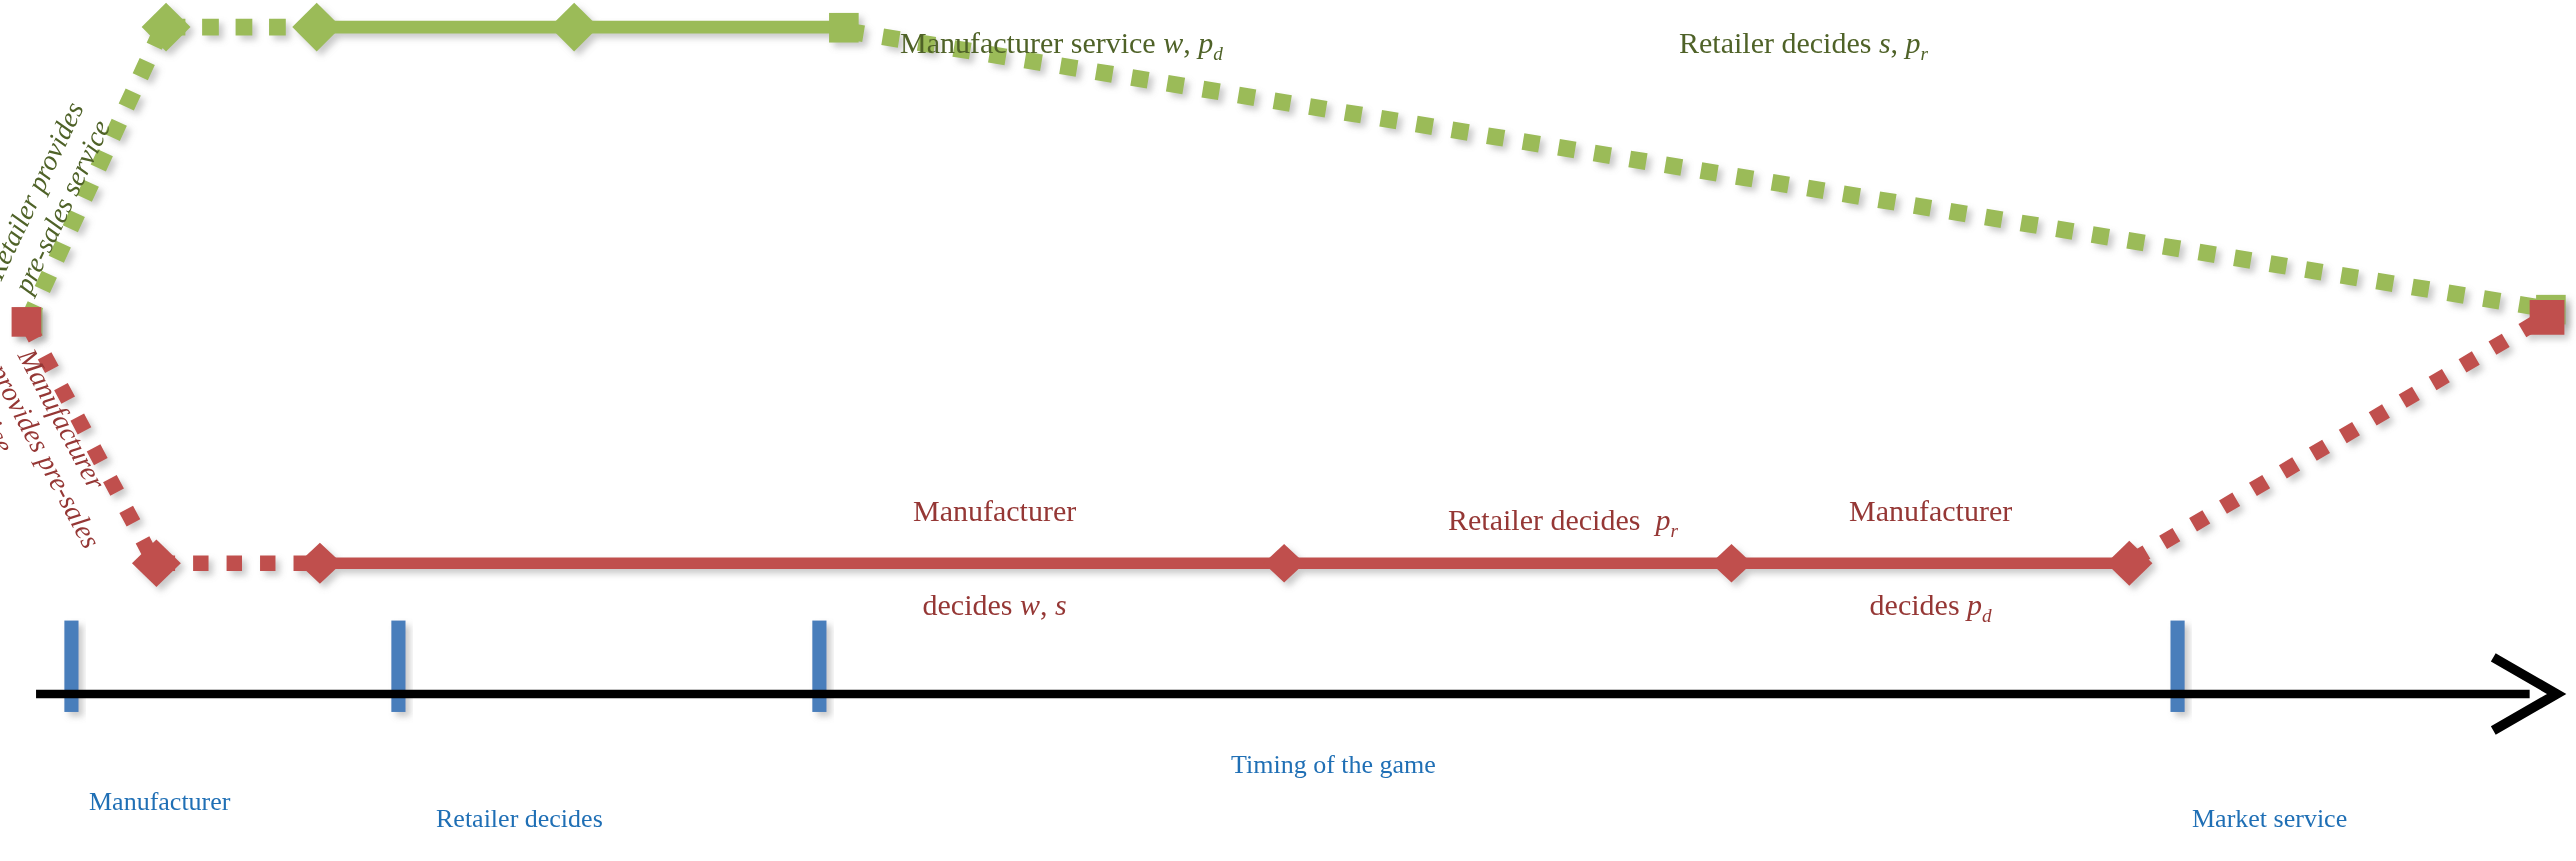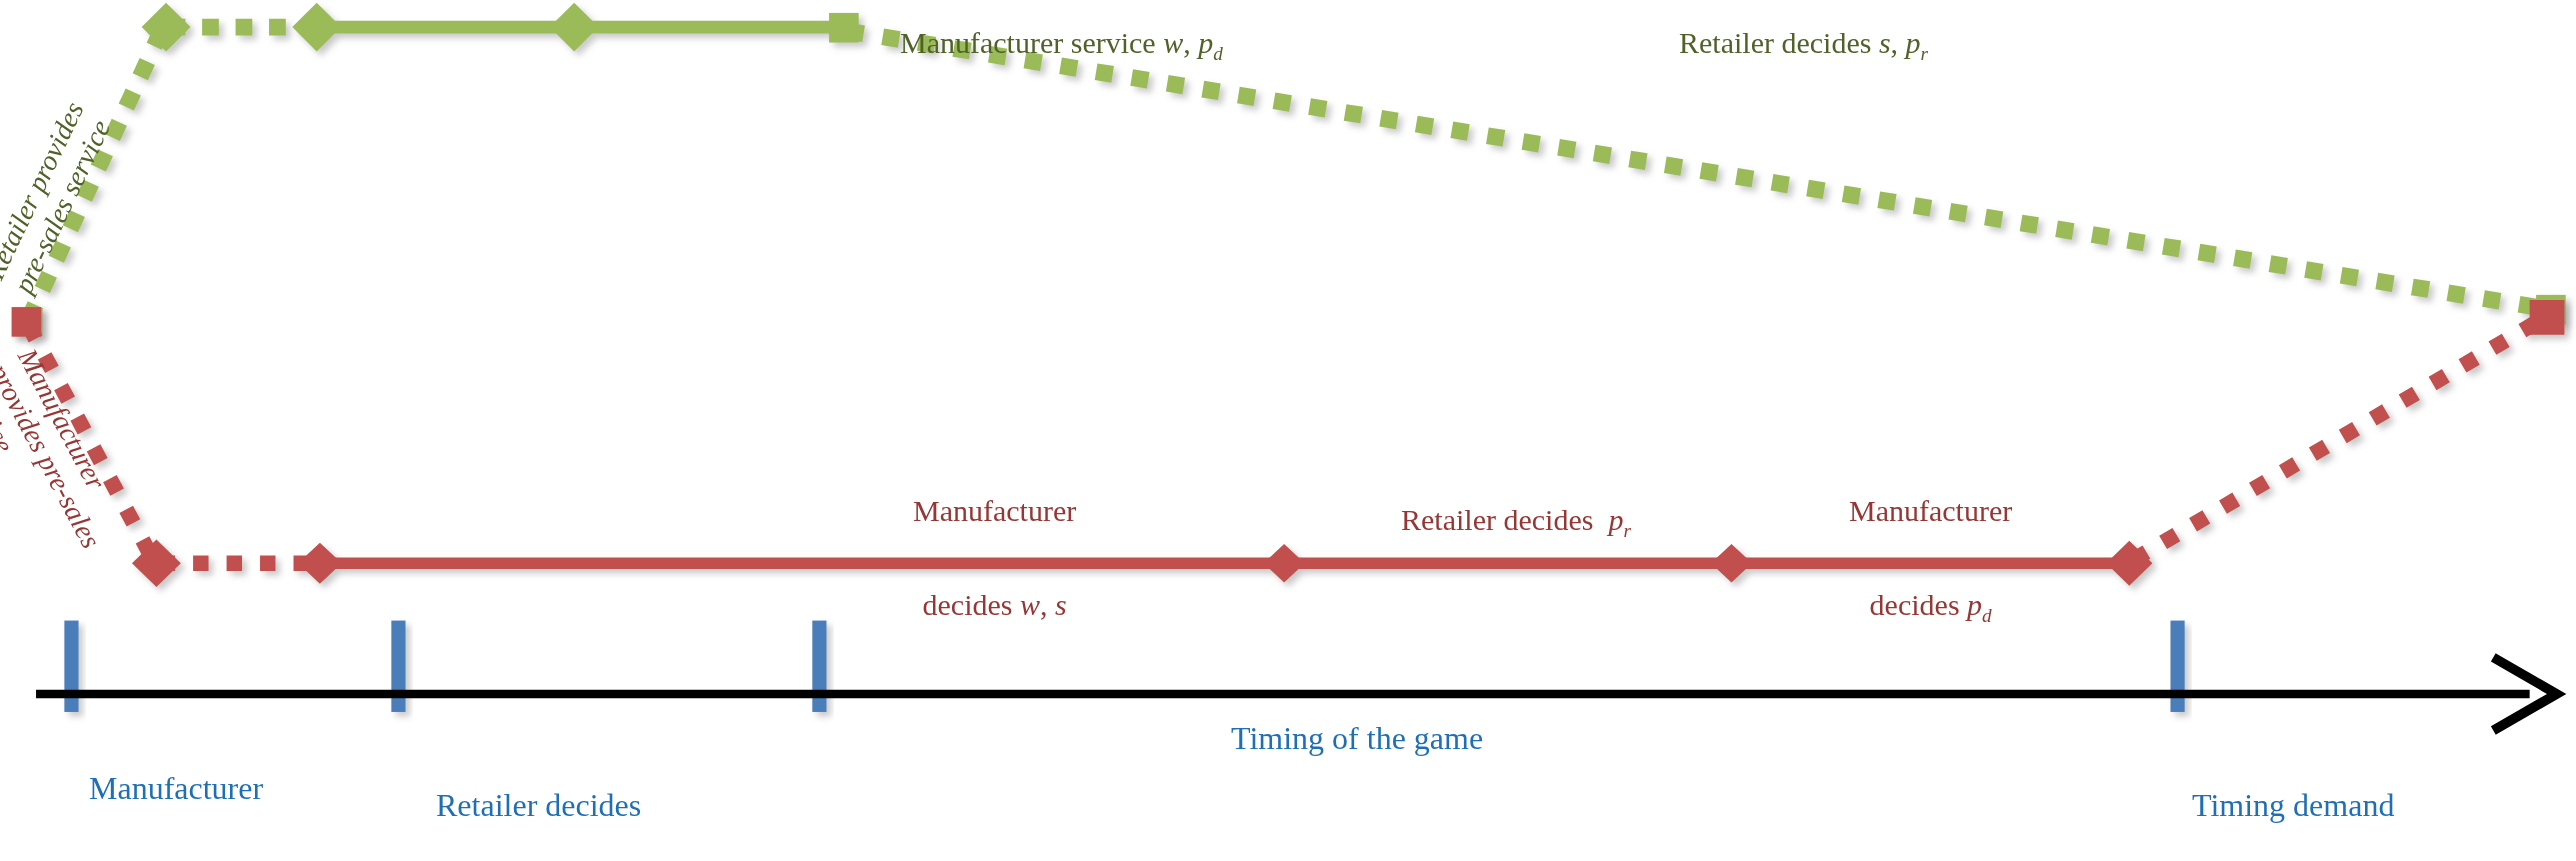--- a/index.html
+++ b/index.html
@@ -2,21 +2,21 @@
 <html style="font-size:10.3px"><head>
 <meta charset="utf-8">
 <style>
   html,body{margin:0;padding:0;background:#fff;}
   body{width:2576px;height:862px;font-family:"Liberation Serif",serif;overflow:hidden;}
   #stage{position:relative;width:2576px;height:862px;background:#ffffff;}
   svg.layer{position:absolute;left:0;top:0;width:2576px;height:862px;}
   .lbl{position:absolute;white-space:pre;line-height:1.04;}
   .green-lbl{color:#4F6228;font-size:30px;}
   .red-lbl{color:#953735;font-size:30px;}
-  .blue-lbl{color:#1F6FB5;font-size:32px;}
+  .blue-lbl{color:#1F6FB5;font-size:26px;margin-top:29px;}
   .rot-green{color:#4F6228;font-size:28px;font-style:italic;}
   .rot-red{color:#953735;font-size:28px;font-style:italic;}
   .sub{font-size:0.64em;vertical-align:sub;}
   .ital{font-style:italic;}
   .rotwrap{position:absolute;transform-origin:0 0;}
 </style>
 </head>
 <body>
 
 <div id="stage">
@@ -99,21 +99,21 @@
 
   <div class="lbl green-lbl" style="left:1649px; top:-3.9px;">
     <span>Retailer decides </span><span class="ital">s</span><span>, </span><span class="ital">p</span><span class="sub ital">r</span>
   </div>
 
   <div class="lbl red-lbl" style="left:913px; top:433px; text-align:center;">
     <div>Manufacturer</div>
     <div><span>decides </span><span class="ital">w</span><span>, </span><span class="ital">s</span></div>
   </div>
 
-  <div class="lbl red-lbl" style="left:1371px; top:473px;">
+  <div class="lbl red-lbl" style="left:1418px; top:473px;">
     <span>Retailer decides  </span><span class="ital">p</span><span class="sub ital">r</span>
   </div>
 
   <div class="lbl red-lbl" style="left:1849px; top:433px; text-align:center;">
     <div>Manufacturer</div>
     <div><span>decides </span><span class="ital">p</span><span class="sub ital">d</span></div>
   </div>
 
   <div class="lbl blue-lbl" style="left:89px; top:705px; width:212px;">
     <div>Manufacturer</div>
@@ -123,19 +123,19 @@
   </div>
 
   <div class="lbl blue-lbl" style="left:436px; top:722px; width:335px;">
     <div>Retailer decides</div>
     
   </div>
 
   <div class="lbl blue-lbl" style="left:1231px; top:722px;">Timing of the game</div>
 
   <div class="lbl blue-lbl" style="left:2192px; top:722px; width:373px;">
-    <div>Timing demand</div>
+    <div>Market service</div>
     
     
   </div>
 
 </div>
 
 
 </body></html>

